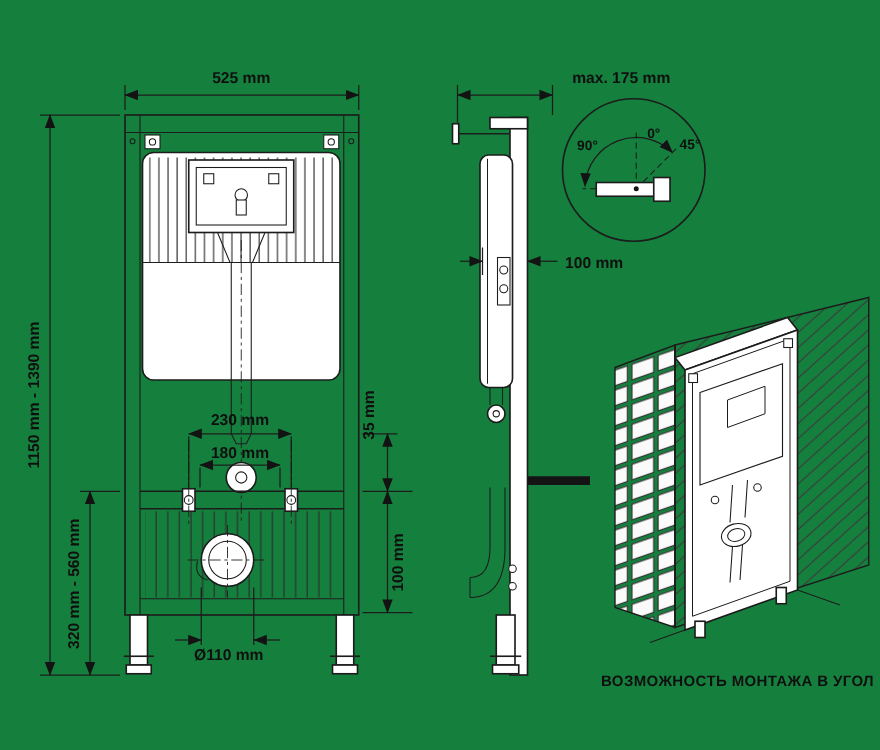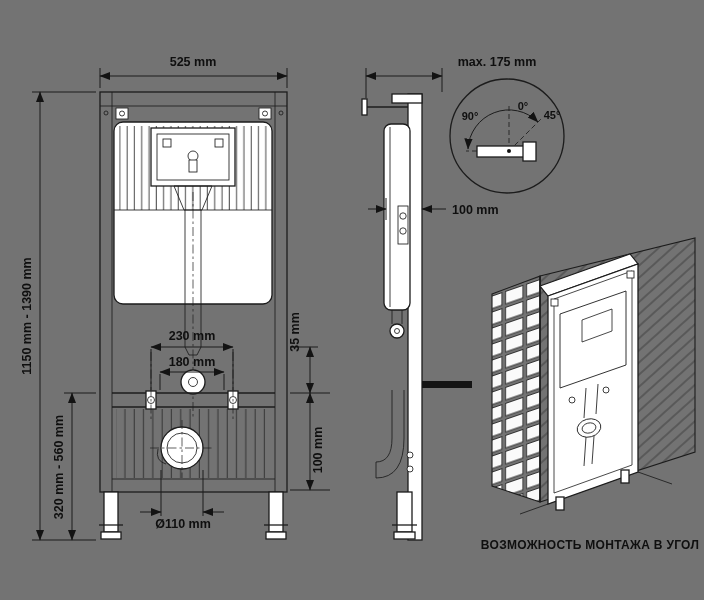--- a/index.html
+++ b/index.html
@@ -1,16 +1,16 @@
 <!DOCTYPE html>
 <html><head>
 <meta charset="utf-8">
 <style>
   html,body{margin:0;padding:0;background:#fff;}
-  .canvas{position:relative;width:704px;height:600px;background:#737373;overflow:hidden;}
+  .canvas{position:relative;width:704px;height:600px;background:#15803d;overflow:hidden;}
   svg .s  {stroke:#1c1c1c;stroke-width:1.3;fill:none;}
   svg .st {stroke:#1c1c1c;stroke-width:.85;fill:none;}
   svg .sw {stroke:#1c1c1c;stroke-width:1.3;fill:#ffffff;}
   svg .swt{stroke:#1c1c1c;stroke-width:.85;fill:#ffffff;}
   svg .dim{stroke:#1c1c1c;stroke-width:1;fill:none;}
   svg .cl {stroke:#1c1c1c;stroke-width:.7;fill:none;stroke-dasharray:9 3 2.5 3;}
   svg .blk{fill:#141414;stroke:none;}
   svg text{font-family:"Liberation Sans","DejaVu Sans",sans-serif;fill:#0f0f0f;}
   svg text.d  {font-size:12.5px;font-weight:bold;}
   svg text.a  {font-size:11px;font-weight:bold;}

